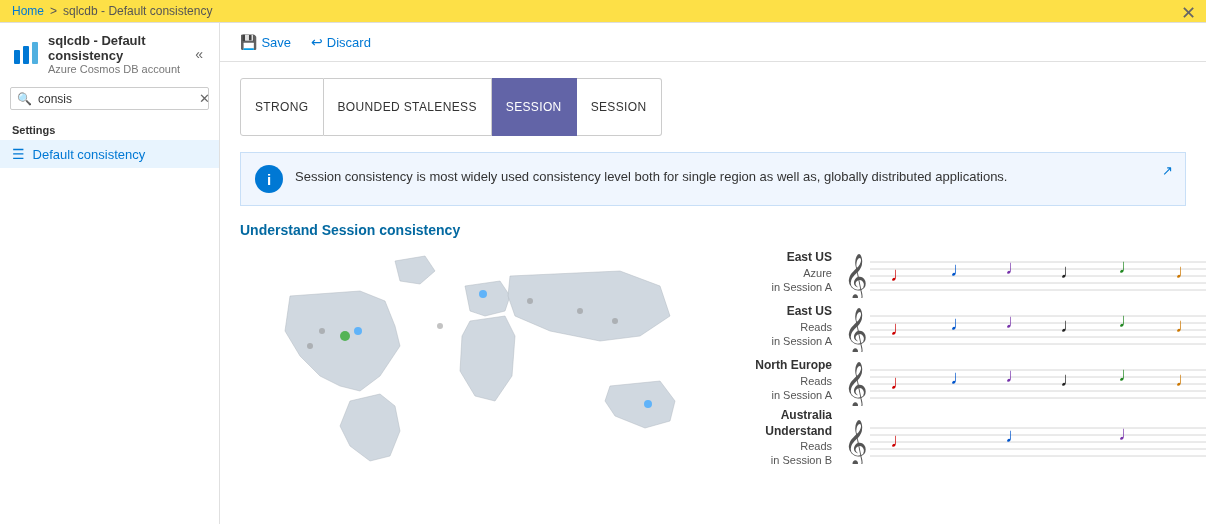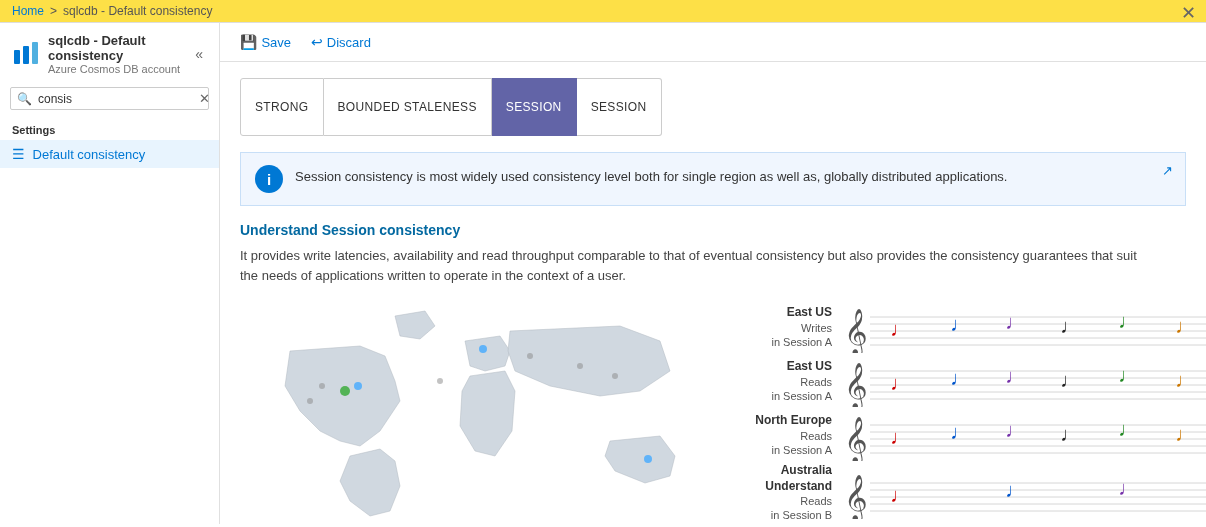--- a/index.html
+++ b/index.html
@@ -335,21 +335,20 @@
         <button class="ctab">SESSION</button>
       </div>
 
       <div class="info-banner">
         <div class="info-icon">i</div>
         <div class="info-text">Session consistency is most widely used consistency level both for single region as well as, globally distributed applications.</div>
         <span class="info-link-icon">↗</span>
       </div>
 
       <div class="section-title">Understand Session consistency</div>
-      <div class="section-desc">It provides write latencies, availability and read throughput comparable to that of eventual consistency but also provides the consistency guarantees that suit the needs of applications written to operate in the context of a user.</div>
 
       <div class="viz-area">
 
         <div class="world-map">
           <svg viewBox="0 0 480 220" width="480" height="220" xmlns="http://www.w3.org/2000/svg">
 
             <path d="M 50 50 L 120 45 L 145 55 L 155 80 L 160 100 L 140 130 L 120 145 L 100 140 L 80 130 L 60 110 L 45 85 Z" fill="#d0d8e0" stroke="#b0b8c0" stroke-width="0.5"></path>
 
             <path d="M 110 155 L 140 148 L 155 160 L 160 185 L 150 210 L 130 215 L 110 200 L 100 180 Z" fill="#d0d8e0" stroke="#b0b8c0" stroke-width="0.5"></path>
 
@@ -378,21 +377,21 @@
             <circle cx="70" cy="100" r="3" fill="#888" opacity="0.5"></circle>
             <circle cx="82" cy="85" r="3" fill="#888" opacity="0.5"></circle>
           </svg>
         </div>
 
         <div class="music-rows">
 
           <div class="music-row">
             <div class="row-label">
               <div class="region">East US</div>
-              <div>Writes</div>
+              <div>Azure</div>
               <div>in Session A</div>
             </div>
             <div class="staff-container">
               <svg viewBox="0 0 380 52" width="380" height="52" xmlns="http://www.w3.org/2000/svg">
 
                 <line x1="30" y1="16" x2="375" y2="16" stroke="#ccc" stroke-width="0.8"></line>
                 <line x1="30" y1="23" x2="375" y2="23" stroke="#ccc" stroke-width="0.8"></line>
                 <line x1="30" y1="30" x2="375" y2="30" stroke="#ccc" stroke-width="0.8"></line>
                 <line x1="30" y1="37" x2="375" y2="37" stroke="#ccc" stroke-width="0.8"></line>
                 <line x1="30" y1="44" x2="375" y2="44" stroke="#ccc" stroke-width="0.8"></line>

